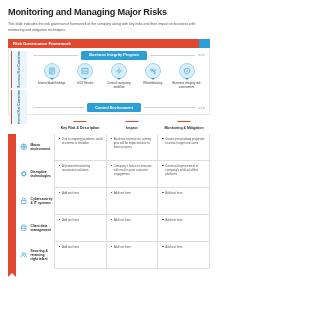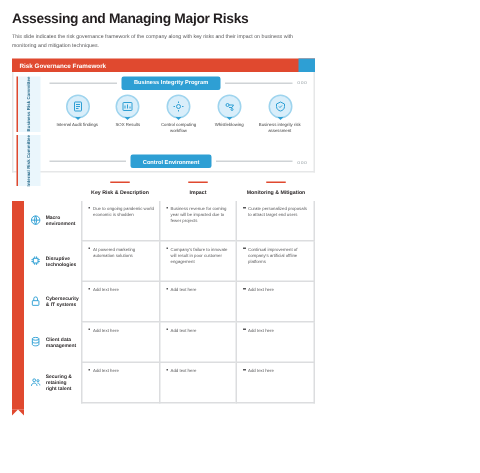--- a/index.html
+++ b/index.html
@@ -208,21 +208,21 @@
     left:0; top:1.2px;
     width:1.3px; height:1.3px;
     background:#58585a;
   }
 </style>
 </head>
 <body>
 
 <div class="page">
 
-  <div class="title">Assessing and Managing Major Risks</div>
+  <div class="title">Monitoring and Managing Major Risks</div>
   <div class="subtitle">This slide indicates the risk governance framework of the company along with key risks and their impact on business with monitoring and mitigation techniques.</div>
 
   <div class="framework">
 
     <div class="fw-banner">
       <span>Risk Governance Framework</span>
     </div>
 
     <div class="fw-body">
 

